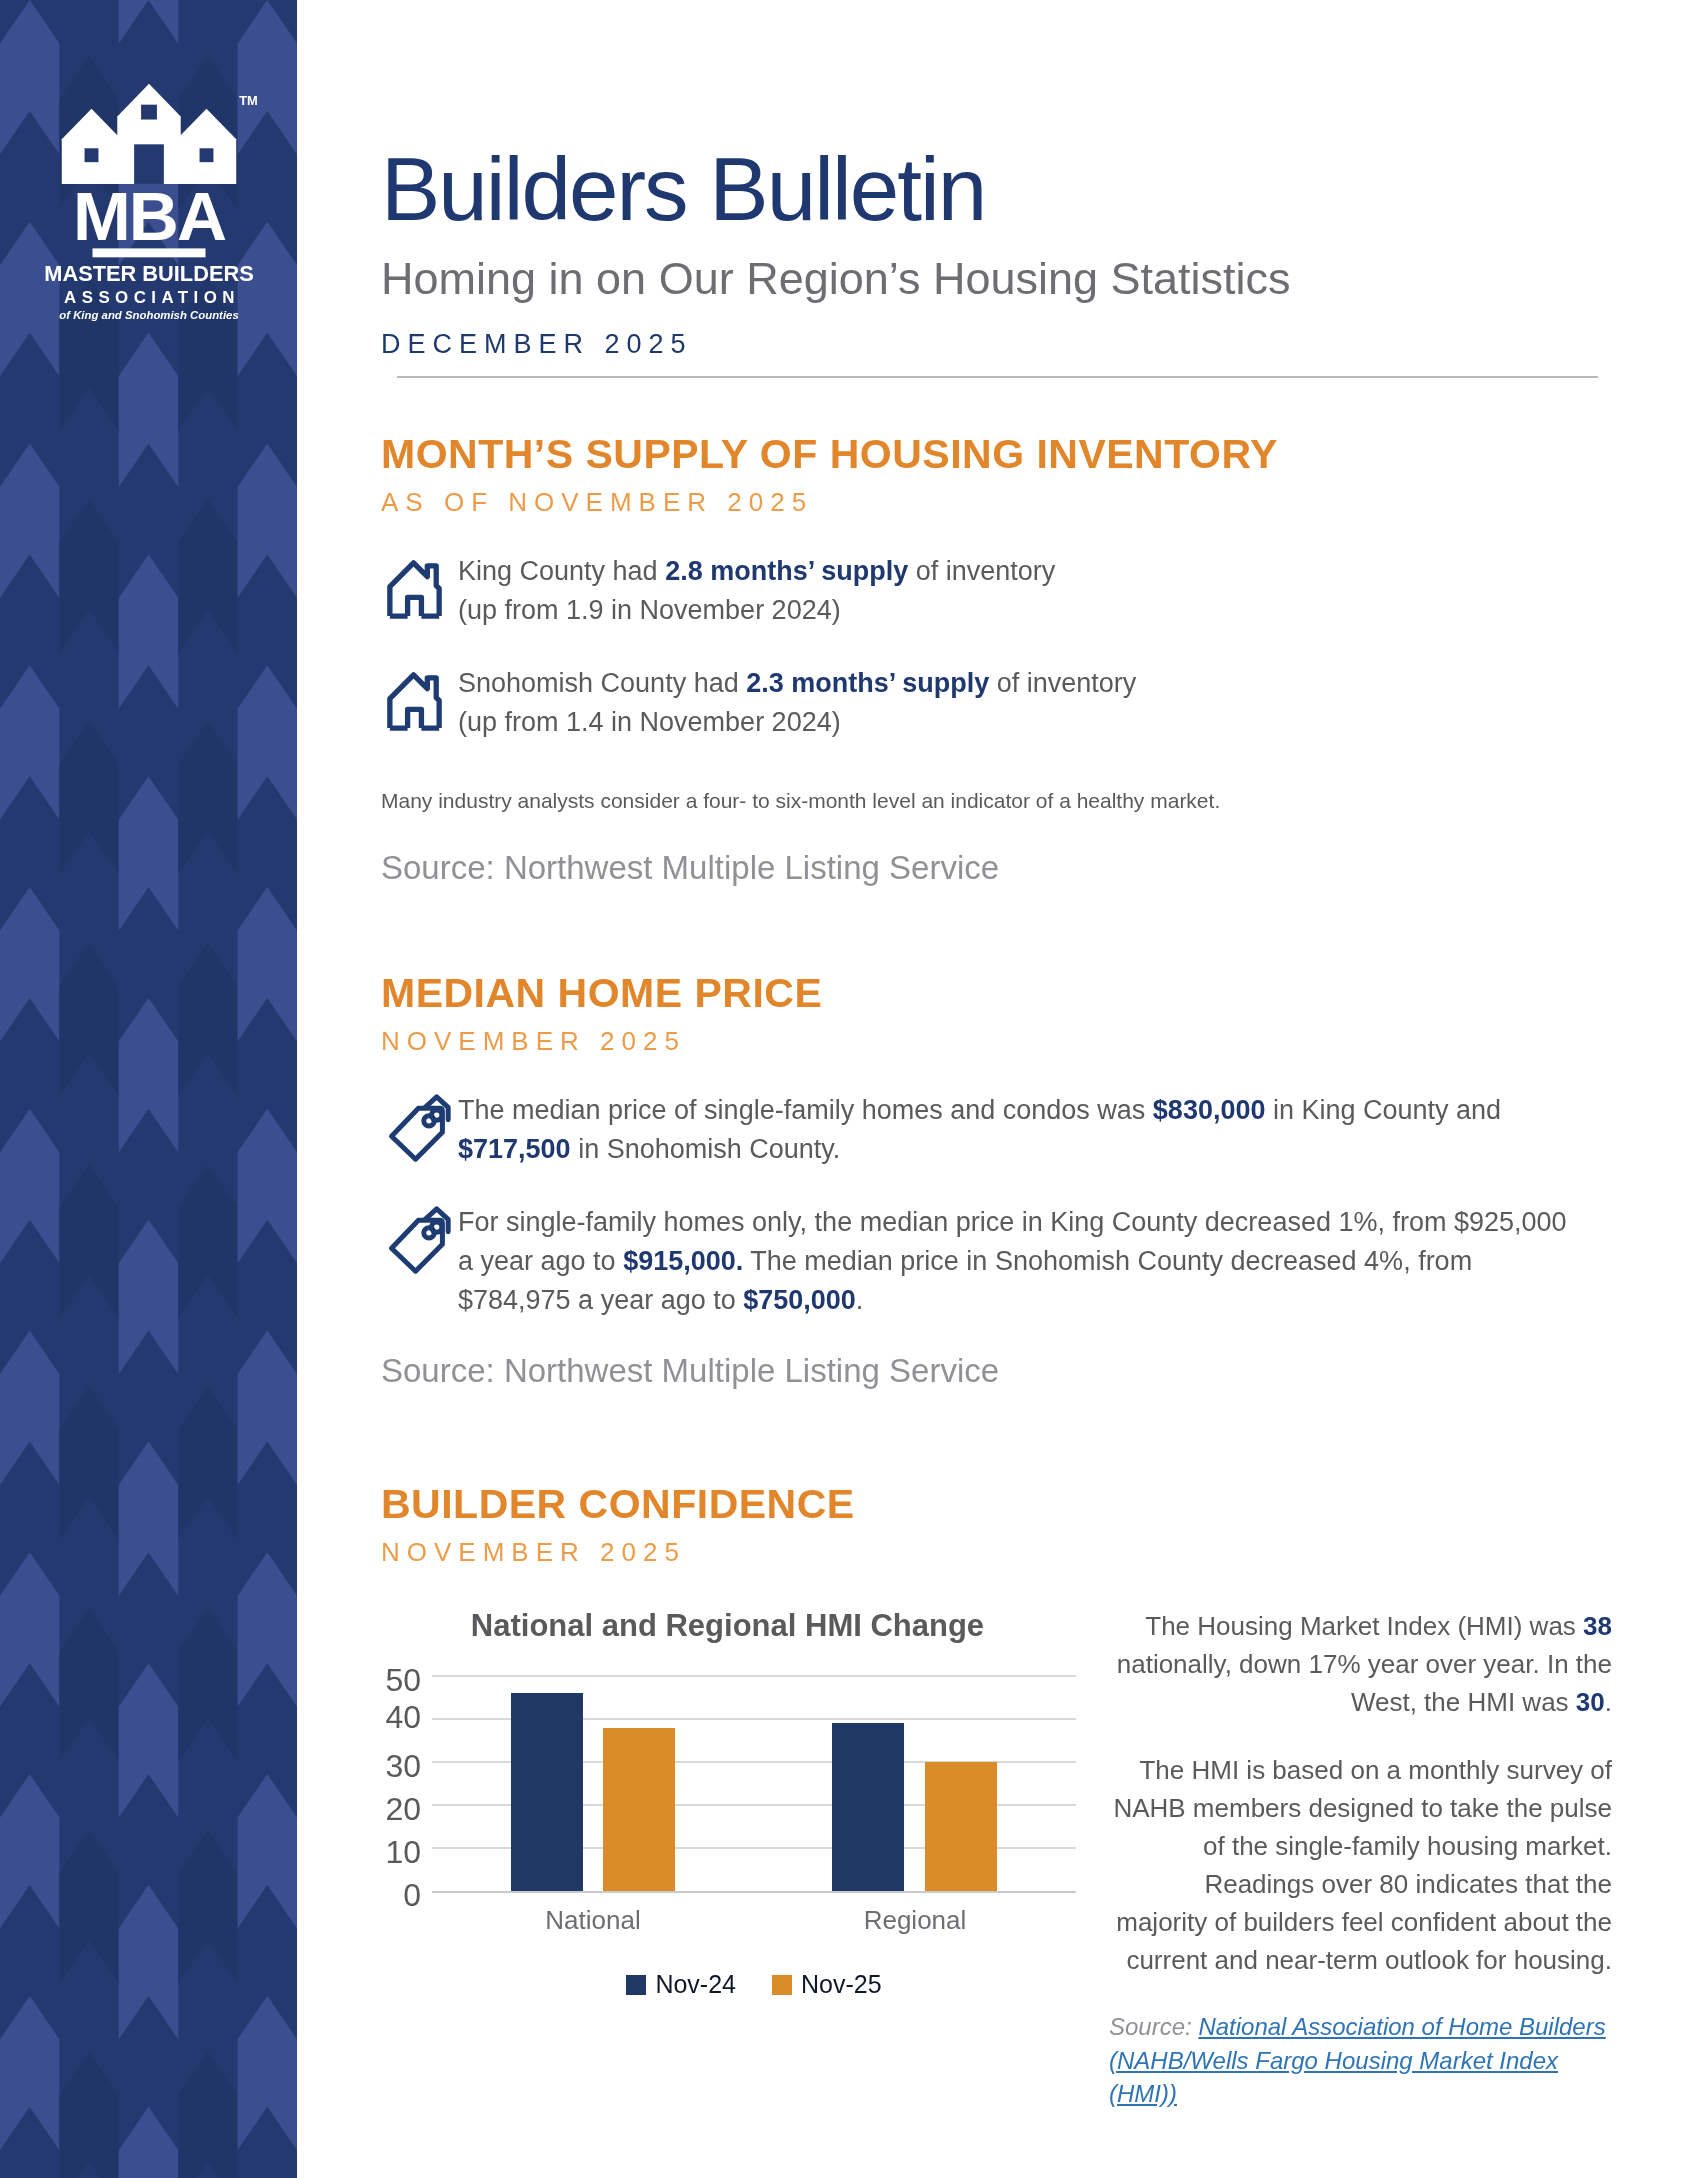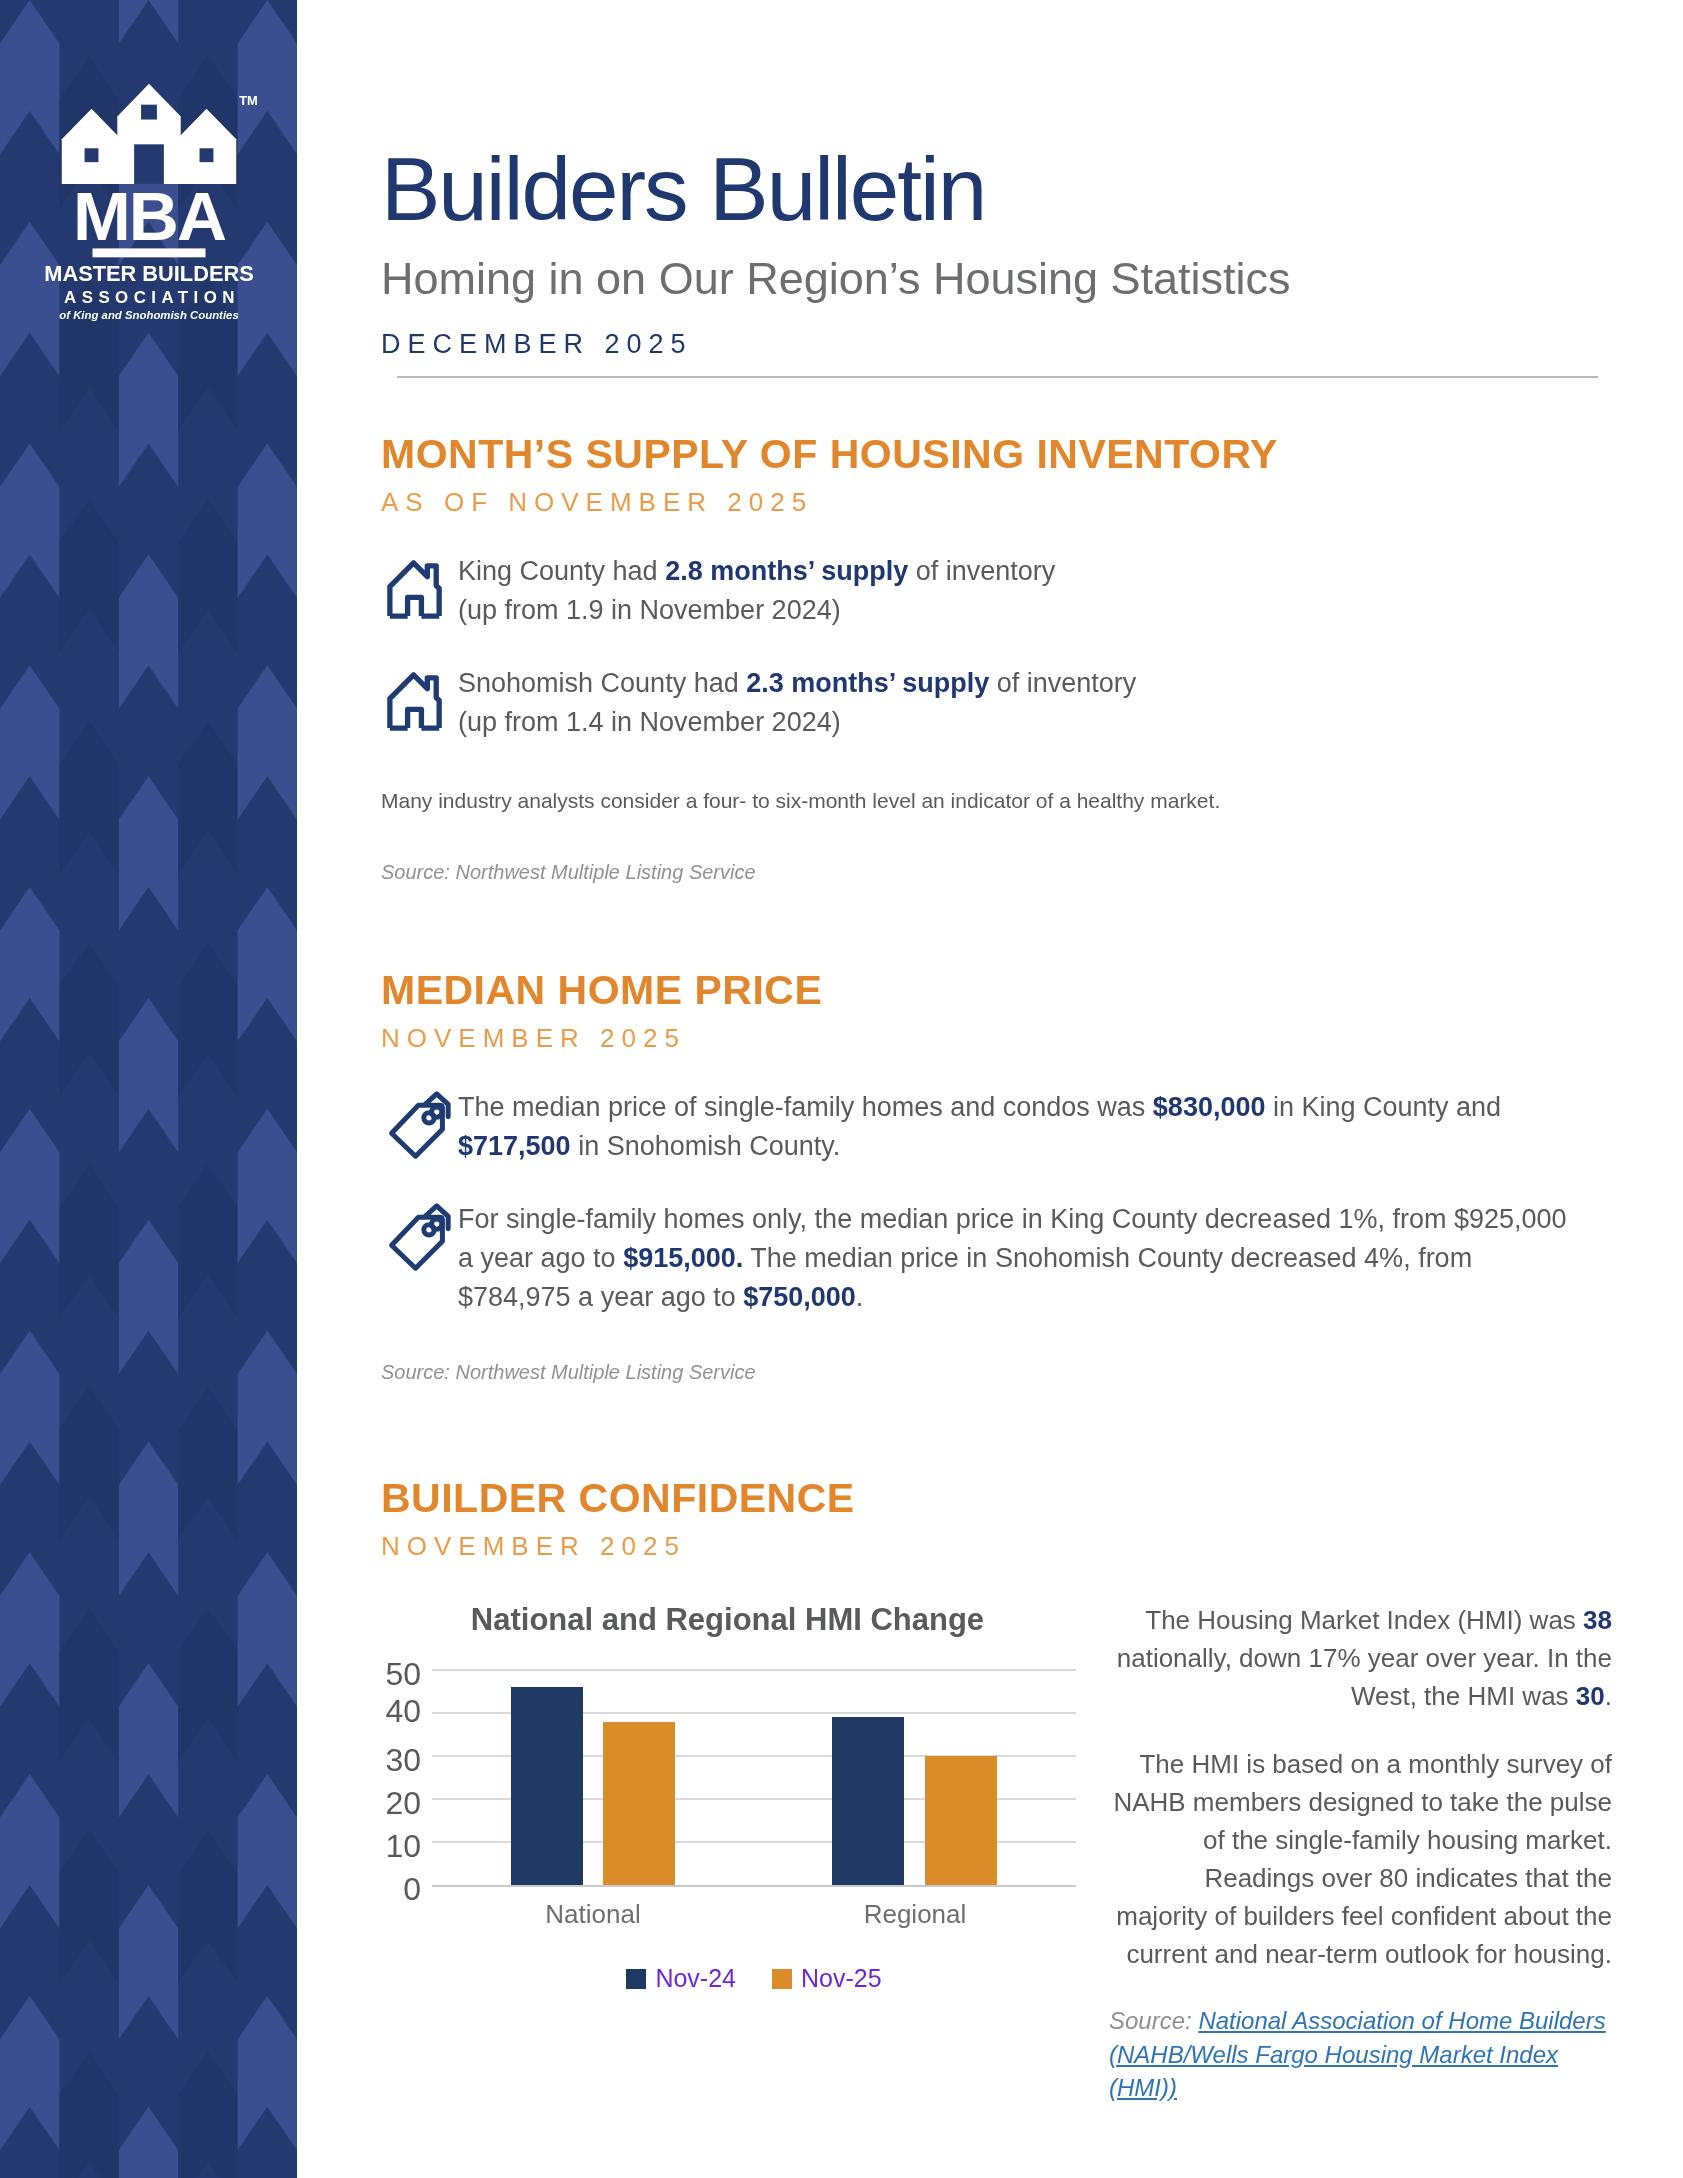--- a/index.html
+++ b/index.html
@@ -18,39 +18,39 @@
   .issue-date{margin-top:24px;font-size:27px;color:#1E3A6D;letter-spacing:7px;font-weight:500;}
   .rule{margin-top:16px;border:none;border-top:2px solid #B9BABC;width:1201px;}
   section{display:block;}
   .sec-head{font-size:41px;font-weight:bold;color:#E2862C;letter-spacing:0.5px;}
   .sec-sub{margin-top:9px;font-size:26px;color:#EC9C49;letter-spacing:7px;font-weight:500;}
   .row{display:flex;margin-top:34px;align-items:flex-start;}
   .row .ic{flex:0 0 77px;margin-top:2px;}
   .row .txt{font-size:27px;line-height:1.45;max-width:1124px;}
   .hl{font-weight:bold;color:#1F3970;}
   .note{margin-top:44px;font-size:21px;line-height:1.45;}
-  .source{margin-top:44px;font-size:20px;font-style:italic;color:#8F9194;}
+  .source{margin-top:32px;font-size:33px;color:#8F9194;}
   .sec-supply{margin-top:53px;}
   .sec-price{margin-top:83px;}
   .sec-conf{margin-top:91px;}
   
   .conf-cols{display:flex;margin-top:40px;}
   .conf-left{flex:0 0 728px;}
   .conf-right{flex:0 0 503px;font-size:26px;line-height:1.46;}
   .conf-right p{margin:0 0 30px 0;text-align:right;}
   .chart-title{font-size:31px;font-weight:bold;color:#595A5C;text-align:center;width:693px;}
   .plot-wrap{position:relative;margin-top:32px;padding-left:51px;}
   .plot{position:relative;width:644px;height:215px;border-bottom:2px solid #C8C9CA;}
   .gridline{position:absolute;left:0;width:100%;height:2px;background:#D9D9DA;}
   .bar{position:absolute;bottom:0;width:72px;}
   .ylab{position:absolute;left:0;width:40px;text-align:right;font-size:32px;color:#595A5C;}
   .x-labels{display:flex;margin-left:51px;width:644px;margin-top:12px;}
   .x-labels div{flex:1;text-align:center;font-size:26px;color:#6D6E71;}
   .legend{display:flex;justify-content:center;margin-left:51px;width:644px;margin-top:34px;gap:36px;}
-  .legend .item{display:flex;align-items:center;gap:9px;font-size:25px;color:#6d28d9;}
+  .legend .item{display:flex;align-items:center;gap:9px;font-size:25px;color:#0f172a;}
   .legend .swatch{width:20px;height:20px;display:inline-block;}
   .conf-source{font-size:24px;font-style:italic;color:#8F9194;line-height:1.4;}
   .conf-source a{color:#2E74B5;text-decoration:underline;font-style:italic;}
 </style>
 </head>
 <body>
 
 <aside class="sidebar">
   <svg class="bg" width="297" height="2178" viewBox="0 0 300 2200">
     <defs>

